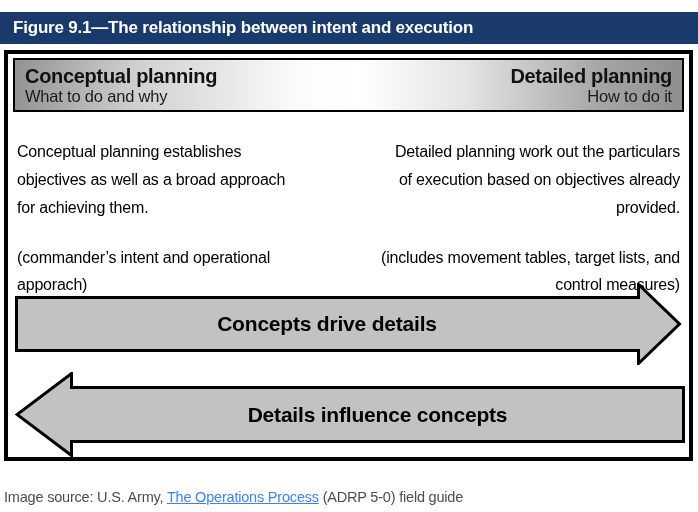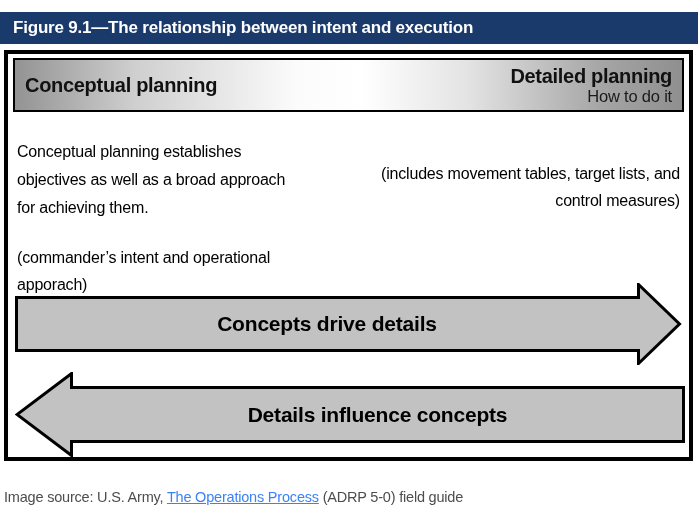--- a/index.html
+++ b/index.html
@@ -95,33 +95,35 @@
 
 <div class="title-bar">
   <span class="title">Figure 9.1—The relationship between intent and execution</span>
 </div>
 
 <div class="frame">
 
   <div class="grad-bar">
     <div class="grad-cell grad-left">
       <div class="h">Conceptual planning</div>
+      <div class="s">What to do and why</div>
     </div>
     <div class="grad-cell grad-right">
       <div class="h">Detailed planning</div>
       <div class="s">How to do it</div>
     </div>
   </div>
 
   <div class="col col-left">
     <div class="body">Conceptual planning establishes objectives as well as a broad approach for achieving them.</div>
     <div class="note">(commander’s intent and operational apporach)</div>
   </div>
 
   <div class="col col-right">
+    <div class="body">Detailed planning work out the particulars of execution based on objectives already provided.</div>
     <div class="note">(includes movement tables, target lists, and control measures)</div>
   </div>
 
   <div class="arrow arrow-fwd">
     <svg width="667" height="82" viewBox="0 0 667 82">
       <polygon points="1.5,14.5 623.5,14.5 623.5,1.5 664.5,41 623.5,80.5 623.5,67.5 1.5,67.5" fill="#c2c2c2" stroke="#000" stroke-width="3" stroke-linejoin="miter"></polygon>
     </svg>
     <div class="arrow-label">Concepts drive details</div>
   </div>
 

